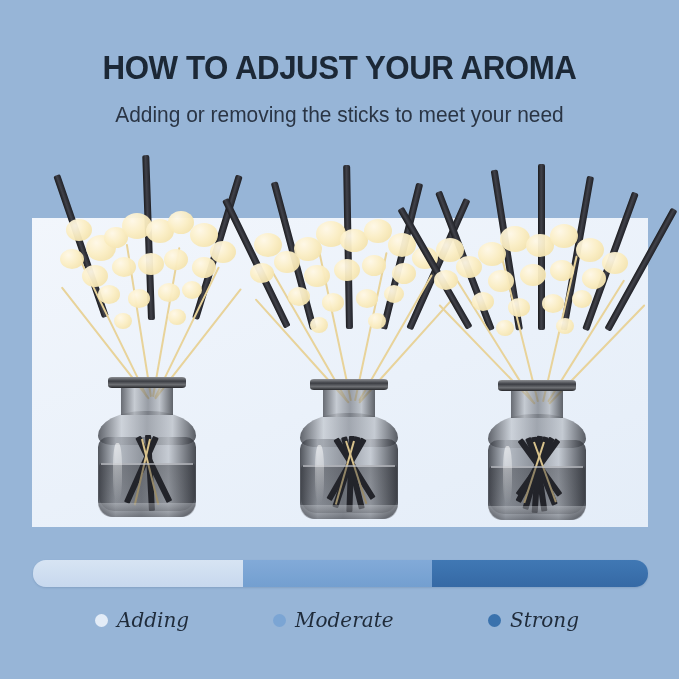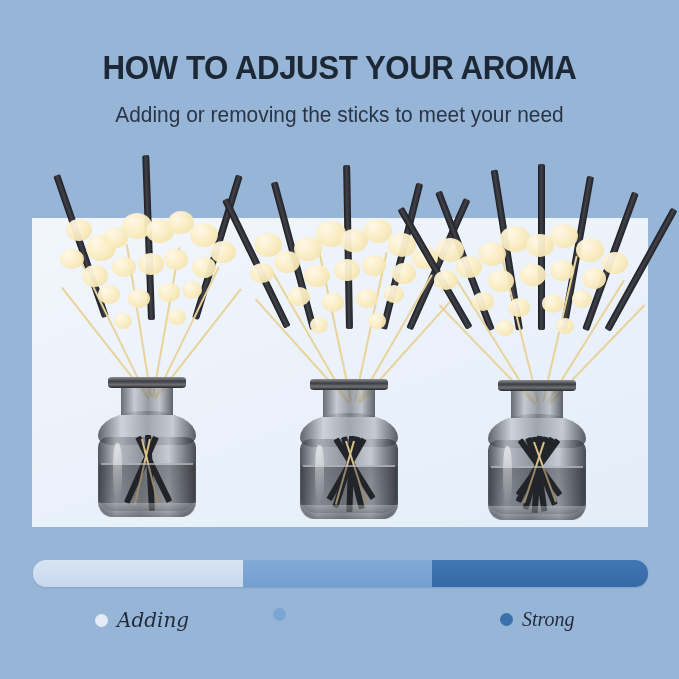--- a/index.html
+++ b/index.html
@@ -169,21 +169,21 @@
   .legend-item {
     position:absolute;
     display:flex; align-items:center; gap:9px;
     font-family:"DejaVu Serif", serif;
     font-style:italic;
     font-size:20px;
     color:#1f2b3a;
   }
   #legend-light    { left:62px;  }
   #legend-moderate { left:240px; }
-  #legend-strong   { left:467px;font-family:Liberation Serif, serif; }
+  #legend-strong   { left:455px; }
 
   .dot { width:13px; height:13px; border-radius:50%; flex:none; }
   #dot-light    { background:#e3ecf7; }
   #dot-moderate { background:#7ba5d4; }
   #dot-strong   { background:#3a72ad; }
 </style>
 </head>
 <body>
 
 <div id="header">
@@ -368,18 +368,19 @@
   <div class="seg" id="seg-strong"></div>
 </div>
 
 <div id="legend">
   <div class="legend-item" id="legend-light">
     <span class="dot" id="dot-light"></span>
     <span>Adding</span>
   </div>
   <div class="legend-item" id="legend-moderate">
     <span class="dot" id="dot-moderate"></span>
+    <span>Moderate</span>
   </div>
   <div class="legend-item" id="legend-strong">
     <span class="dot" id="dot-strong"></span>
     <span>Strong</span>
   </div>
 </div>
 
 </body></html>

